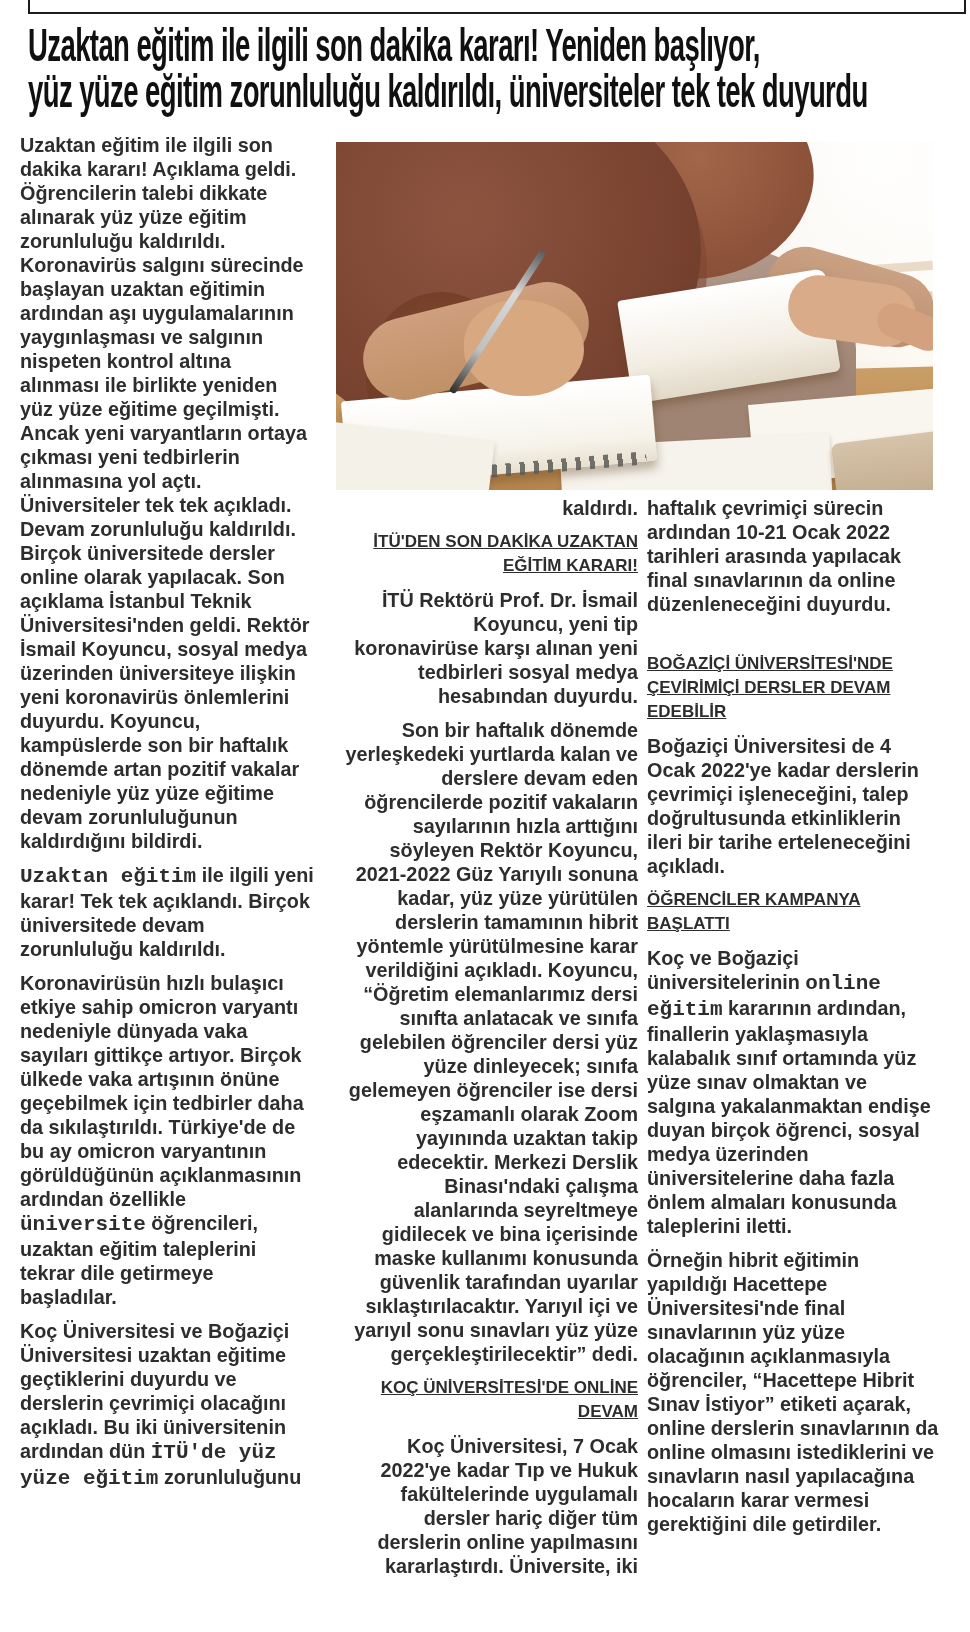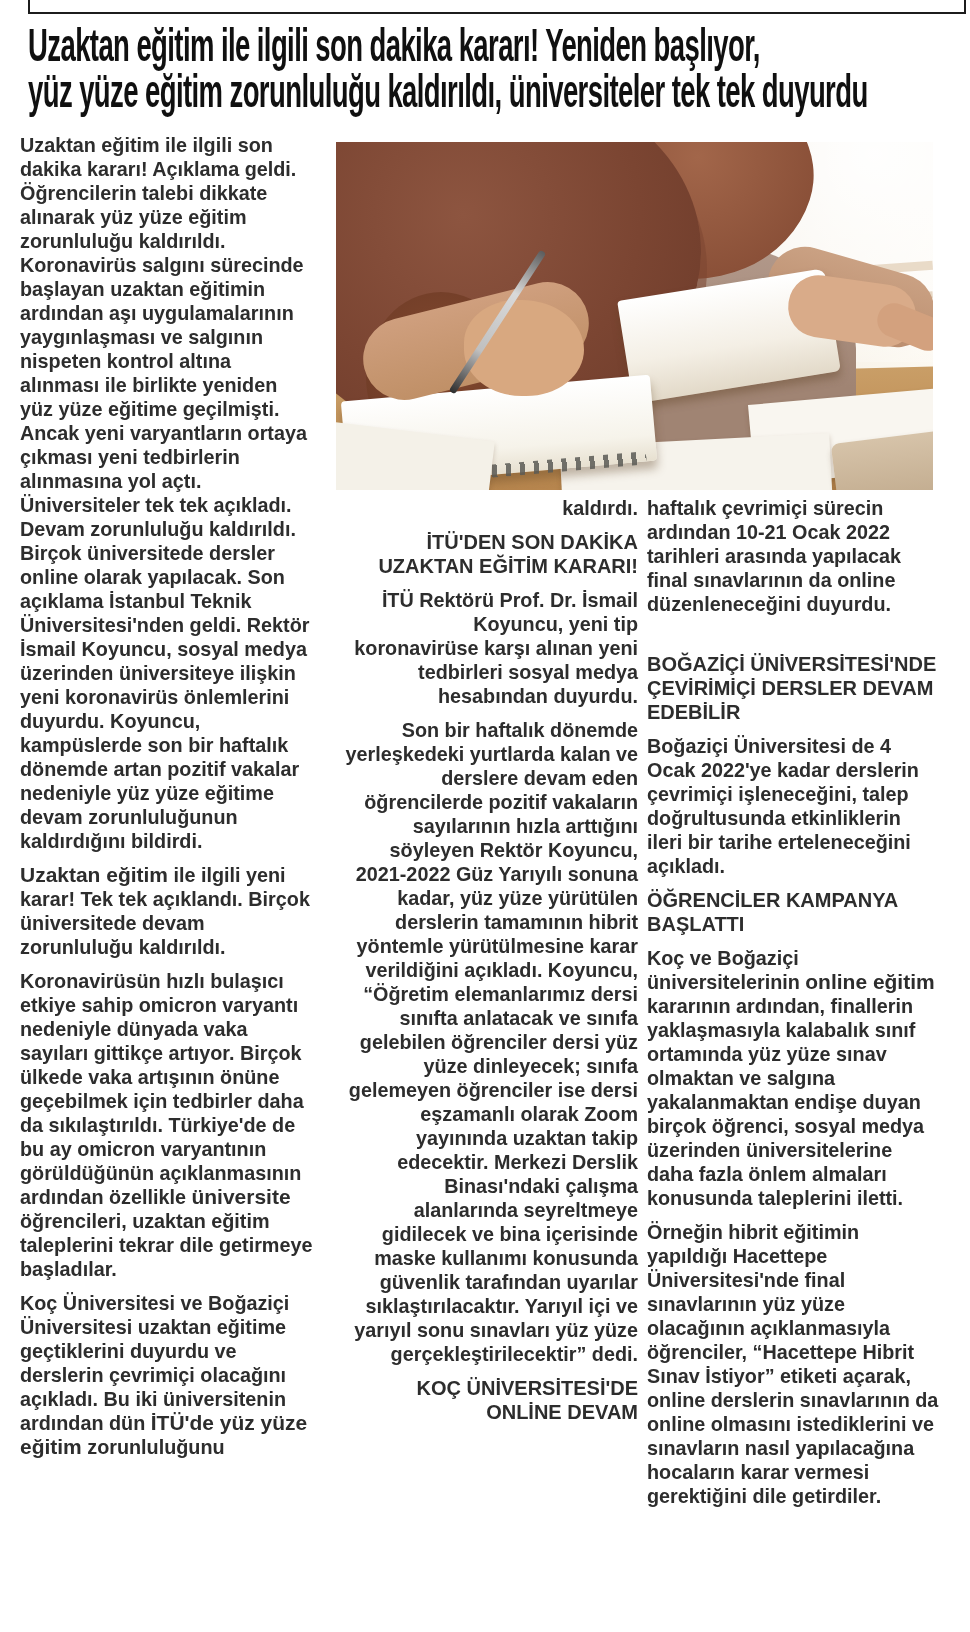--- a/index.html
+++ b/index.html
@@ -15,23 +15,23 @@
   .headline{position:absolute;left:28px;top:22px;width:940px;color:#101010;margin:0;}
   .hl{display:block;font-size:47px;line-height:46px;font-weight:900;letter-spacing:-1px;
       transform:scaleX(0.585);transform-origin:0 50%;white-space:nowrap;}
 
   
   .col{position:absolute;color:#2d2d2d;font-weight:700;font-size:19.8px;line-height:24px;}
   .col1{left:20px;top:133px;width:295px;}
   .col2{left:345px;top:496px;width:293px;text-align:right;}
   .col3{left:636px;top:496px;width:293px;margin-left:11px;}
   .para{margin:0 0 10px 0;}
-  .para.heading{font-size:20px;letter-spacing:0;}
+  .para.heading{font-size:17px;letter-spacing:0;text-decoration:underline;}
   .para.gap{margin-top:36px;}
-  .serif{font-family:Liberation Sans, sans-serif;font-size:1.06em;}
+  .serif{font-family:Liberation Mono, monospace;font-size:1.06em;}
 
   
   .photo{position:absolute;left:336px;top:142px;width:597px;height:348px;overflow:hidden;
          background:linear-gradient(100deg,#c4b2a2 0%,#d3c2b2 30%,#e9dfd2 55%,#f7f1e6 78%,#fdfaf3 100%);}
   .photo div{position:absolute;}
   .ph-light{right:-40px;top:-40px;width:330px;height:260px;
             background:radial-gradient(ellipse at 70% 20%,rgba(255,255,255,0.95) 0%,rgba(255,255,255,0.55) 55%,rgba(255,255,255,0) 80%);}
   .ph-sill1{right:0;top:128px;width:265px;height:9px;background:#e4d2bc;transform:rotate(-4deg);opacity:.8;}
   .ph-sill2{right:0;top:158px;width:250px;height:7px;background:#dcc7ae;transform:rotate(-4deg);opacity:.7;}
   .ph-desk{left:-20px;top:232px;width:660px;height:140px;transform:rotate(-1.5deg);
@@ -120,20 +120,21 @@
       <p class="para body"><span class="serif">Uzaktan eğitim</span><span> ile ilgili yeni karar! Tek tek açıklandı. Birçok üniversitede devam zorunluluğu kaldırıldı.</span></p>
       <p class="para body"><span>Koronavirüsün hızlı bulaşıcı etkiye sahip omicron varyantı nedeniyle dünyada vaka sayıları gittikçe artıyor. Birçok ülkede vaka artışının önüne geçebilmek için tedbirler daha da sıkılaştırıldı. Türkiye'de de bu ay omicron varyantının görüldüğünün açıklanmasının ardından özellikle </span><span class="serif">üniversite</span><span> öğrencileri, uzaktan eğitim taleplerini tekrar dile getirmeye başladılar.</span></p>
       <p class="para body"><span>Koç Üniversitesi ve Boğaziçi Üniversitesi uzaktan eğitime geçtiklerini duyurdu ve derslerin çevrimiçi olacağını açıkladı. Bu iki üniversitenin ardından dün </span><span class="serif">İTÜ'de yüz yüze eğitim</span><span> zorunluluğunu</span></p>
     </div>
   <div class="col col2">
       <p class="para body"><span>kaldırdı.</span></p>
       <p class="para heading"><span>İTÜ'DEN SON DAKİKA UZAKTAN EĞİTİM KARARI!</span></p>
       <p class="para body"><span>İTÜ Rektörü Prof. Dr. İsmail Koyuncu, yeni tip koronavirüse karşı alınan yeni tedbirleri sosyal medya hesabından duyurdu.</span></p>
       <p class="para body"><span>Son bir haftalık dönemde yerleşkedeki yurtlarda kalan ve derslere devam eden öğrencilerde pozitif vakaların sayılarının hızla arttığını söyleyen Rektör Koyuncu, 2021-2022 Güz Yarıyılı sonuna kadar, yüz yüze yürütülen derslerin tamamının hibrit yöntemle yürütülmesine karar verildiğini açıkladı. Koyuncu, “Öğretim elemanlarımız dersi sınıfta anlatacak ve sınıfa gelebilen öğrenciler dersi yüz yüze dinleyecek; sınıfa gelemeyen öğrenciler ise dersi eşzamanlı olarak Zoom yayınında uzaktan takip edecektir. Merkezi Derslik Binası'ndaki çalışma alanlarında seyreltmeye gidilecek ve bina içerisinde maske kullanımı konusunda güvenlik tarafından uyarılar sıklaştırılacaktır. Yarıyıl içi ve yarıyıl sonu sınavları yüz yüze gerçekleştirilecektir” dedi.</span></p>
       <p class="para heading"><span>KOÇ ÜNİVERSİTESİ'DE ONLİNE DEVAM</span></p>
+      <p class="para body"><span>Koç Üniversitesi, 7 Ocak 2022'ye kadar Tıp ve Hukuk fakültelerinde uygulamalı dersler hariç diğer tüm derslerin online yapılmasını kararlaştırdı. Üniversite, iki</span></p>
     </div>
   <div class="col col3">
       <p class="para body"><span>haftalık çevrimiçi sürecin ardından 10-21 Ocak 2022 tarihleri arasında yapılacak final sınavlarının da online düzenleneceğini duyurdu.</span></p>
       <p class="para heading gap"><span>BOĞAZİÇİ ÜNİVERSİTESİ'NDE ÇEVİRİMİÇİ DERSLER DEVAM EDEBİLİR</span></p>
       <p class="para body"><span>Boğaziçi Üniversitesi de 4 Ocak 2022'ye kadar derslerin çevrimiçi işleneceğini, talep doğrultusunda etkinliklerin ileri bir tarihe erteleneceğini açıkladı.</span></p>
       <p class="para heading"><span>ÖĞRENCİLER KAMPANYA BAŞLATTI</span></p>
       <p class="para body"><span>Koç ve Boğaziçi üniversitelerinin </span><span class="serif">online eğitim</span><span> kararının ardından, finallerin yaklaşmasıyla kalabalık sınıf ortamında yüz yüze sınav olmaktan ve salgına yakalanmaktan endişe duyan birçok öğrenci, sosyal medya üzerinden üniversitelerine daha fazla önlem almaları konusunda taleplerini iletti.</span></p>
       <p class="para body"><span>Örneğin hibrit eğitimin yapıldığı Hacettepe Üniversitesi'nde final sınavlarının yüz yüze olacağının açıklanmasıyla öğrenciler, “Hacettepe Hibrit Sınav İstiyor” etiketi açarak, online derslerin sınavlarının da online olmasını istediklerini ve sınavların nasıl yapılacağına hocaların karar vermesi gerektiğini dile getirdiler.</span></p>
     </div>
 

